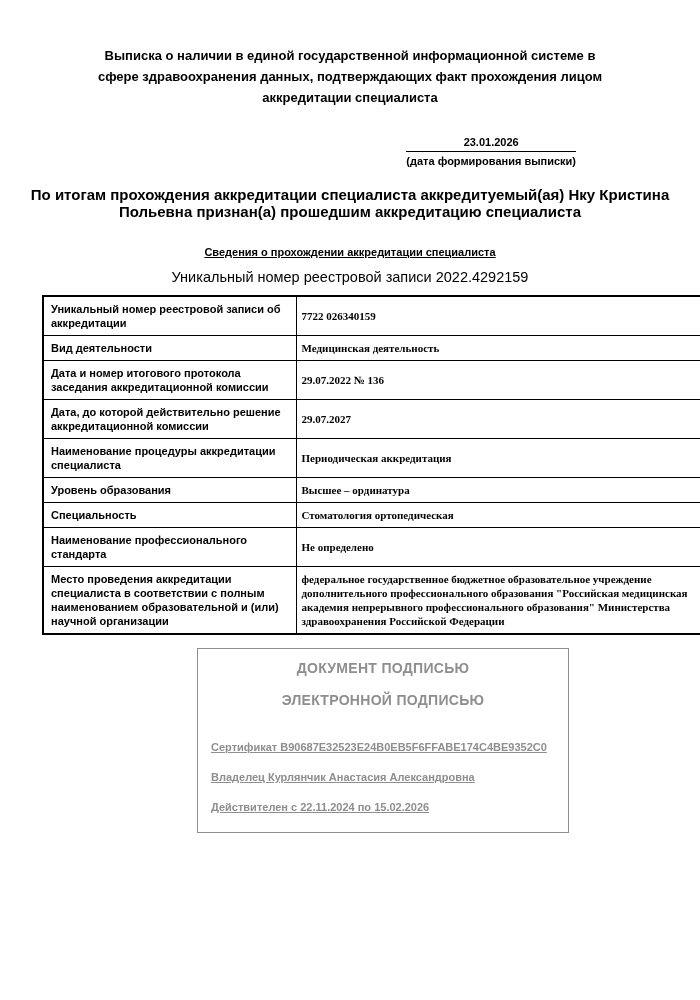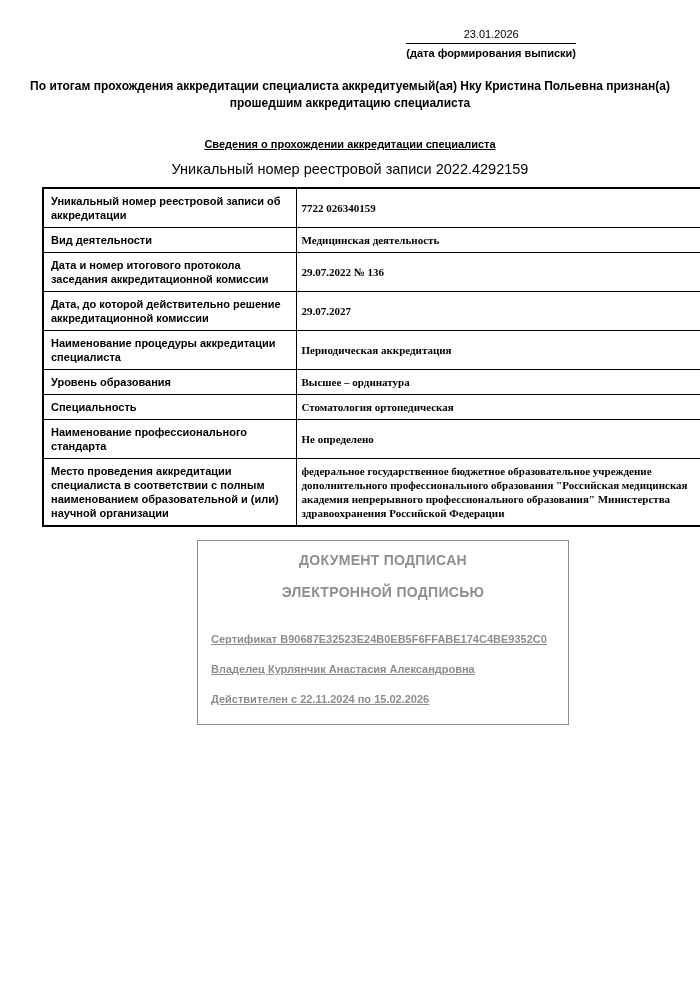--- a/index.html
+++ b/index.html
@@ -23,36 +23,36 @@
     line-height: 21px;
   }
 
   .date-block {
     margin: 27px 124px 0 auto;
     width: max-content;
     text-align: center;
   }
   .date-value {
     font-size: 11px;
-    font-weight: normal;
+    font-weight: bold;
     line-height: 14px;
     padding: 0 14px 2px;
     border-bottom: 1.5px solid #000000;
   }
   .date-caption {
     font-size: 11px;
     font-weight: bold;
     line-height: 14px;
     padding-top: 2px;
   }
 
   .intro {
     margin: 18px 28px 0;
     text-align: center;
-    font-size: 12px;
+    font-size: 15px;
     font-weight: bold;
     line-height: 17px;
   }
 
   .section-heading {
     margin-top: 25px;
     text-align: center;
     font-size: 11px;
     font-weight: bold;
     text-decoration: underline;
@@ -109,20 +109,21 @@
     line-height: 14px;
     margin-bottom: 16px;
     white-space: nowrap;
   }
 </style>
 </head>
 <body>
 
 <div class="page">
 
+  <div class="doc-title">Выписка о наличии в единой государственной информационной системе в сфере здравоохранения данных, подтверждающих факт прохождения лицом аккредитации специалиста</div>
 
   <div class="date-block">
     <div class="date-value">23.01.2026</div>
     <div class="date-caption">(дата формирования выписки)</div>
   </div>
 
   <div class="intro">По итогам прохождения аккредитации специалиста аккредитуемый(ая) Нку Кристина Польевна признан(а) прошедшим аккредитацию специалиста</div>
 
   <div class="section-heading">Сведения о прохождении аккредитации специалиста</div>
 
@@ -163,21 +164,21 @@
           <td class="value-cell">Не определено</td>
         </tr>
         <tr>
           <td class="label-cell">Место проведения аккредитации специалиста в соответствии с полным наименованием образовательной и (или) научной организации</td>
           <td class="value-cell">федеральное государственное бюджетное образовательное учреждение дополнительного профессионального образования "Российская медицинская академия непрерывного профессионального образования" Министерства здравоохранения Российской Федерации</td>
         </tr>
       </tbody>
   </table>
 
   <div class="sig-box">
-    <div class="sig-header">ДОКУМЕНТ ПОДПИСАН</div>
+    <div class="sig-header">ДОКУМЕНТ ПОДПИСЬЮ</div>
     <div class="sig-header">ЭЛЕКТРОННОЙ ПОДПИСЬЮ</div>
     <div class="sig-details">
       <div class="sig-line">Сертификат B90687E32523E24B0EB5F6FFABE174C4BE9352C0</div>
       <div class="sig-line">Владелец Курлянчик Анастасия Александровна</div>
       <div class="sig-line">Действителен с 22.11.2024 по 15.02.2026</div>
     </div>
   </div>
 
 </div>
 

